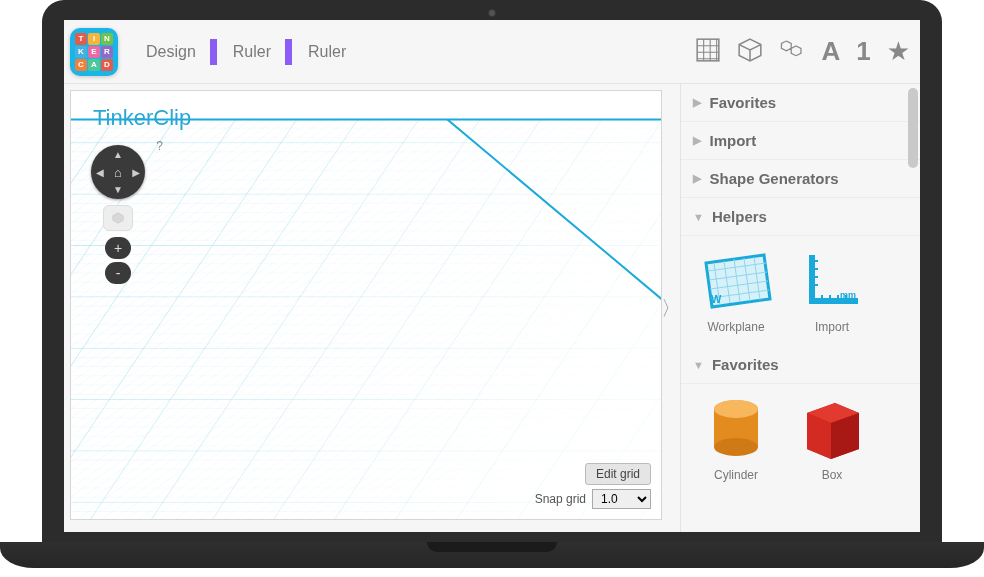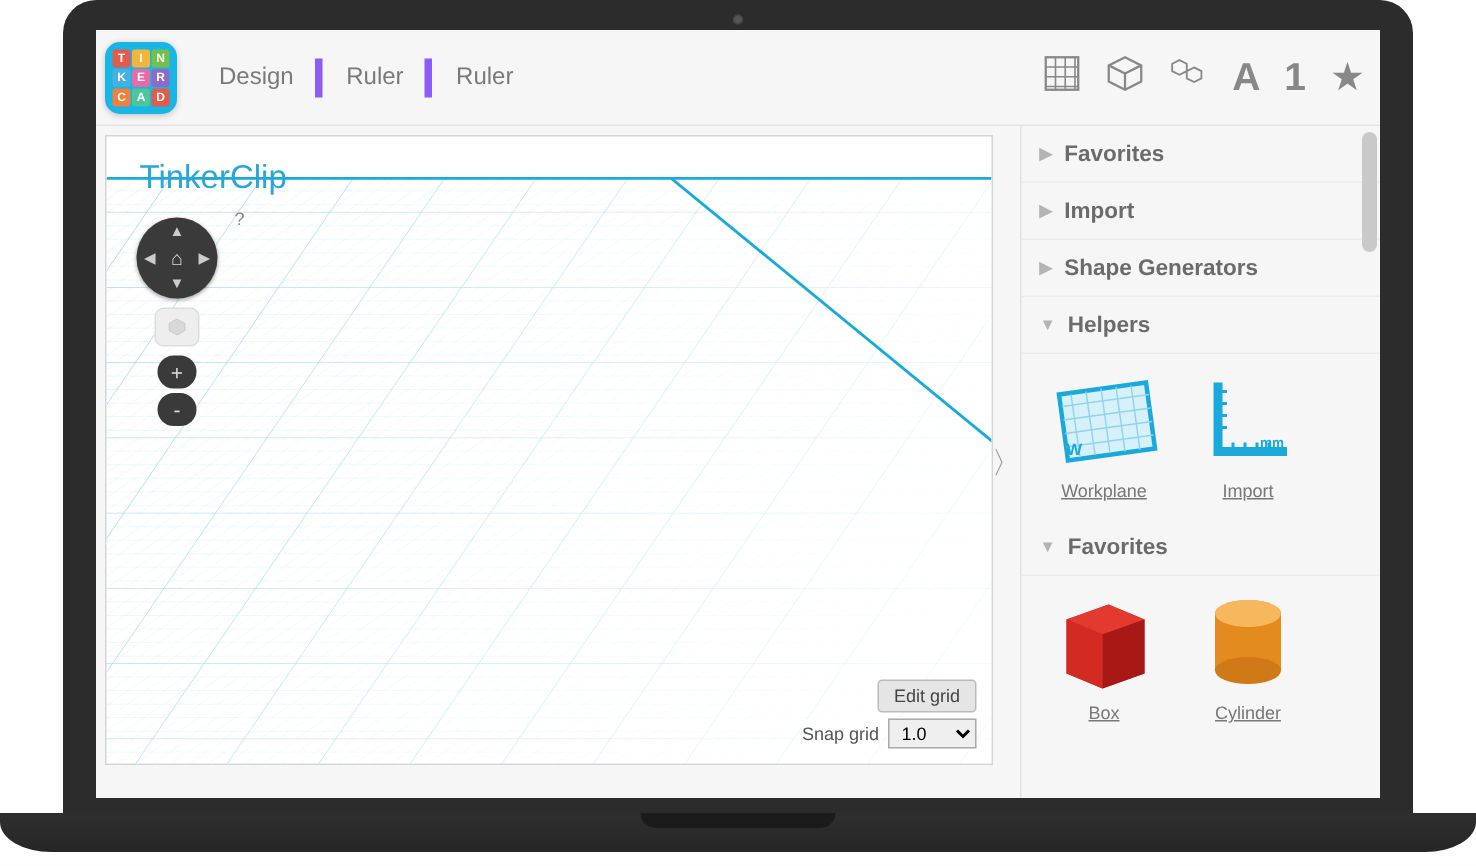--- a/index.html
+++ b/index.html
@@ -64,31 +64,31 @@
     padding: 5px; gap: 1px;
     box-shadow: 0 1px 4px rgba(0,0,0,.2);
   }
   .logo span {
     display:flex;align-items:center;justify-content:center;
     font-size:8px;font-weight:700;color:#fff;border-radius:2px;
   }
   .menus { display:flex; gap: 2px; margin-left: 8px; }
   .menus a {
     color:#7a7a7a; font-size:16px; padding:4px 14px;
-    border-right:5px solid #8b5cf6; cursor:pointer;
+    border-right:7px solid #8b5cf6; cursor:pointer;
   }
   .menus a:last-child{border:none;}
   .spacer{flex:1;}
   .tool-icons{display:flex;gap:16px;align-items:center;color:#888;}
   .tool-icons .glyph{font-size:26px;color:#888;cursor:pointer;}
   .tool-icons svg{width:26px;height:26px;fill:#888;stroke:#888;}
 
   .workspace{flex:1;display:flex;}
   .canvas-area{
-    flex:1;position:relative;background:#fff;margin:6px 0 22px 6px;
+    flex:1;position:relative;background:#fff;margin:6px 0 12px 6px;
     border:1px solid #d5d5d5;overflow:hidden;
   }
   .project-title{
     position:absolute;top:14px;left:22px;
     color:#2aa7d6;font-size:22px;font-weight:300;z-index:3;
   }
   .grid-svg{position:absolute;inset:0;width:100%;height:100%;}
 
   .viewcube{
     position:absolute;top:54px;left:20px;z-index:3;
@@ -137,21 +137,21 @@
     overflow-y:auto;padding-bottom:10px;position:relative;
   }
   .section-head{
     display:flex;align-items:center;gap:8px;
     padding:10px 12px;color:#6b6b6b;font-size:15px;font-weight:600;
     cursor:pointer;border-bottom:1px solid #ececec;
   }
   .section-head .chev{font-size:11px;color:#b4b4b4;}
   .shape-grid{display:flex;gap:18px;padding:10px 16px 12px;}
   .shape-cell{display:flex;flex-direction:column;align-items:center;gap:6px;cursor:pointer;}
-  .shape-cell span{font-size:12px;color:#777;text-decoration:underline;}
+  .shape-cell span{font-size:12px;color:#777;}
   .shape-thumb{width:78px;height:68px;display:flex;align-items:center;justify-content:center;}
 
   .fake-scroll{
     position:absolute;top:4px;right:2px;width:10px;height:80px;
     background:#c9c9c9;border-radius:5px;
   }
 
   
   .ruler-svg{stroke:#19a9db;stroke-width:6;fill:none;}
 </style>
@@ -325,40 +325,40 @@
             </div>
           </div>
 
           <div class="section-head">
             <span class="chev">▼</span>
             <span>Favorites</span>
           </div>
           <div class="shape-grid">
             <div class="shape-cell">
               <div class="shape-thumb">
+                <svg width="60" height="66" viewBox="0 0 60 66">
+                  <ellipse cx="30" cy="14" rx="22" ry="9" fill="#f2a53a"></ellipse>
+                  <rect x="8" y="14" width="44" height="38" fill="#e38b1e"></rect>
+                  <ellipse cx="30" cy="52" rx="22" ry="9" fill="#cf7a16"></ellipse>
+                  <ellipse cx="30" cy="14" rx="22" ry="9" fill="#f6b75d"></ellipse>
+                </svg>
+              </div>
+              <span>Cylinder</span>
+            </div>
+            <div class="shape-cell">
+              <div class="shape-thumb">
                 <svg width="70" height="66" viewBox="0 0 70 66">
                   <polygon points="10,18 38,8 62,18 62,54 34,64 10,54" fill="#c9201d"></polygon>
                   <polygon points="10,18 38,8 62,18 34,28" fill="#e23a2e"></polygon>
                   <polygon points="34,28 62,18 62,54 34,64" fill="#a81916"></polygon>
                   <polygon points="10,18 34,28 34,64 10,54" fill="#d32a22"></polygon>
                 </svg>
               </div>
               <span>Box</span>
             </div>
-            <div class="shape-cell">
-              <div class="shape-thumb">
-                <svg width="60" height="66" viewBox="0 0 60 66">
-                  <ellipse cx="30" cy="14" rx="22" ry="9" fill="#f2a53a"></ellipse>
-                  <rect x="8" y="14" width="44" height="38" fill="#e38b1e"></rect>
-                  <ellipse cx="30" cy="52" rx="22" ry="9" fill="#cf7a16"></ellipse>
-                  <ellipse cx="30" cy="14" rx="22" ry="9" fill="#f6b75d"></ellipse>
-                </svg>
-              </div>
-              <span>Cylinder</span>
-            </div>
           </div>
         </div>
       </div>
 
     </div>
   </div>
   <div class="base"></div>
 </div>
 
 </body></html>

